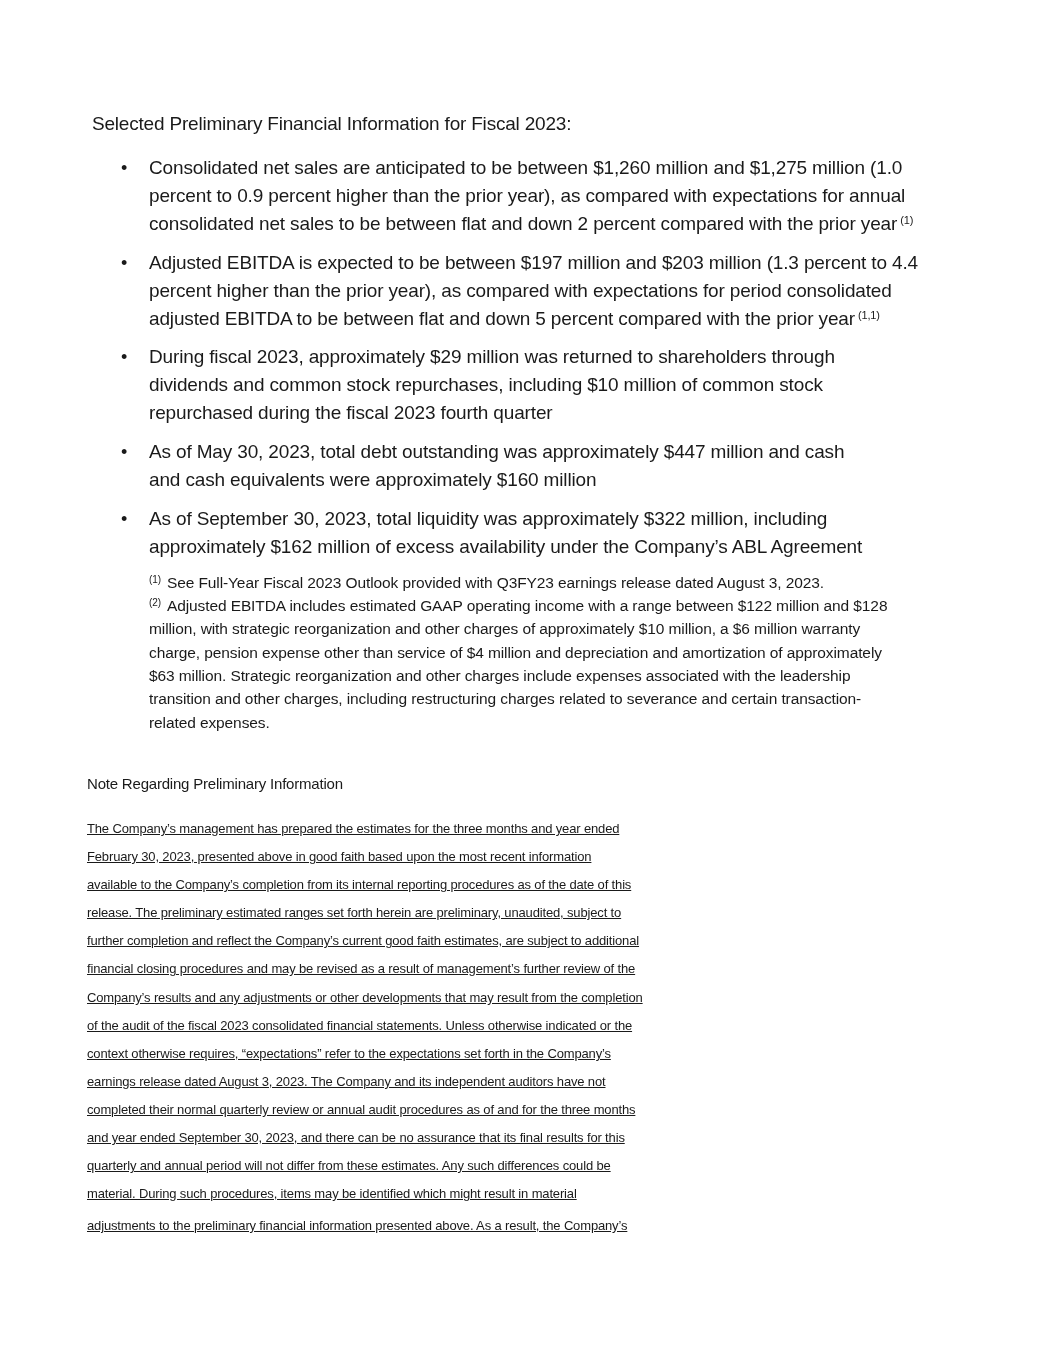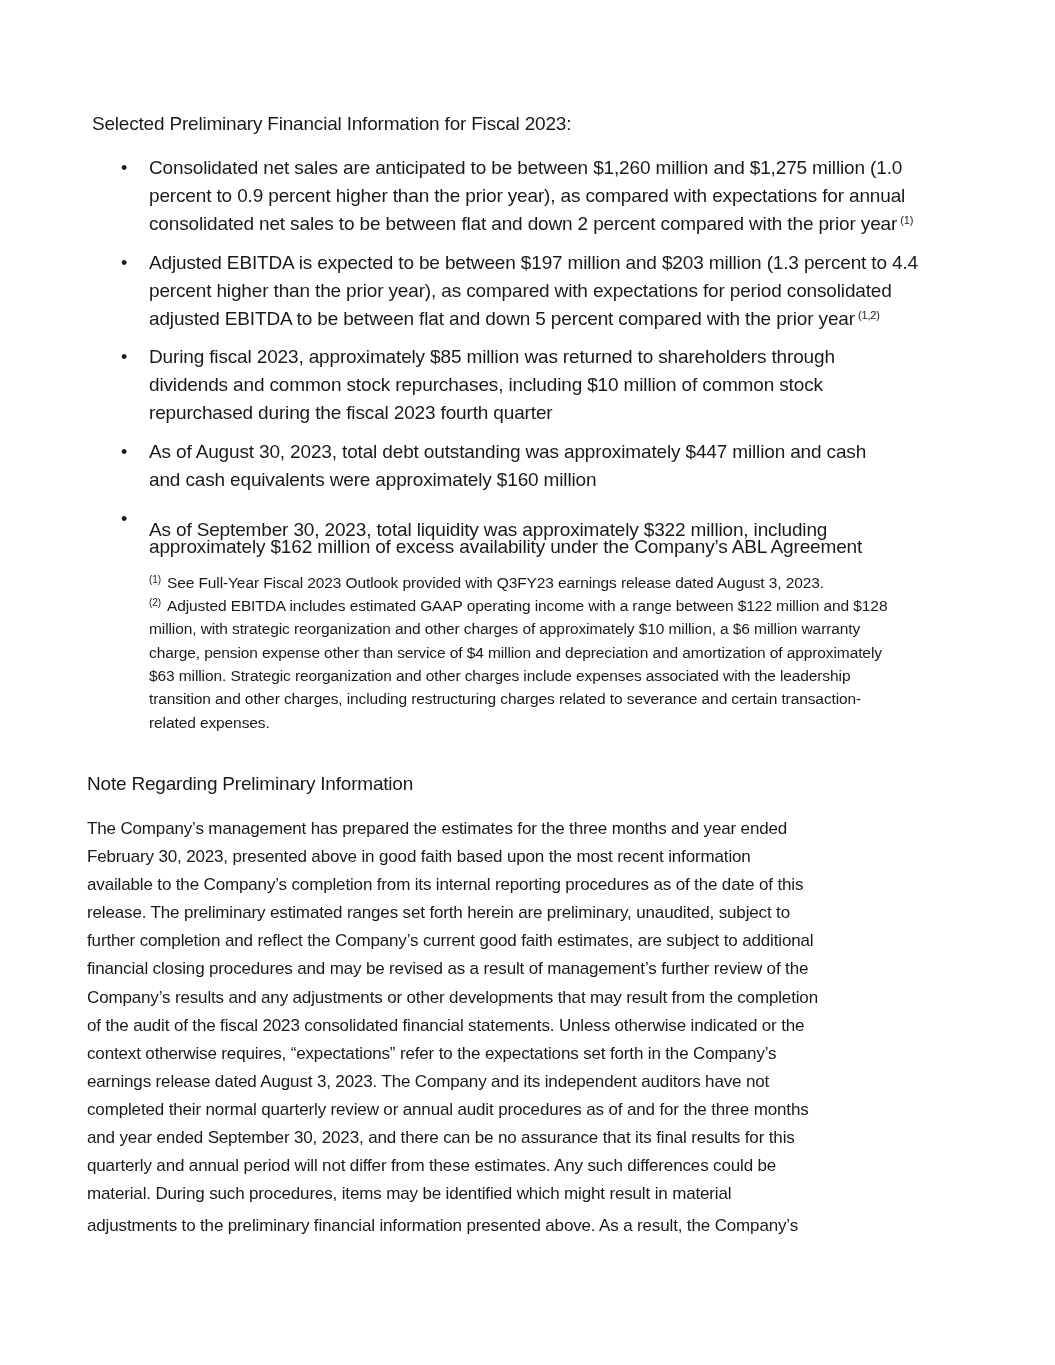--- a/index.html
+++ b/index.html
@@ -59,71 +59,72 @@
     }
     .footnote-line sup.fnmark {
       font-size: 10px;
       vertical-align: 5px;
       line-height: 0;
       margin-right: 6px;
     }
     .note-heading {
       left: 87px;
       top: 772px;
-      font-size: 19px;
+      font-size: 15px;
       line-height: 24px;
       letter-spacing: -0.2px;
       text-align: right;
     }
     .para-line {
       position: absolute;
       left: 87px;
-      font-size: 17px;
+      font-size: 13px;
       line-height: 28px;
       letter-spacing: -0.15px;
       white-space: nowrap;
+      text-decoration: underline;
     }
   </style>
 </head>
 <body>
 
 <div class="page">
 
   <div class="abs section-title">Selected Preliminary Financial Information for Fiscal 2023:</div>
 
   <div>
     <span class="bullet-dot" style="top:154px">•</span>
     <div class="bullet-line" style="top:154px">Consolidated net sales are anticipated to be between $1,260 million and $1,275 million (1.0</div>
     <div class="bullet-line" style="top:182px">percent to 0.9 percent higher than the prior year), as compared with expectations for annual</div>
     <div class="bullet-line" style="top:210px"><span>consolidated net sales to be between flat and down 2 percent compared with the prior year</span><sup class="fn">(1)</sup></div>
   </div>
 
   <div>
     <span class="bullet-dot" style="top:249px">•</span>
     <div class="bullet-line" style="top:249px">Adjusted EBITDA is expected to be between $197 million and $203 million (1.3 percent to 4.4</div>
     <div class="bullet-line" style="top:277px">percent higher than the prior year), as compared with expectations for period consolidated</div>
-    <div class="bullet-line" style="top:305px"><span>adjusted EBITDA to be between flat and down 5 percent compared with the prior year</span><sup class="fn">(1,2)</sup></div>
+    <div class="bullet-line" style="top:305px"><span>adjusted EBITDA to be between flat and down 5 percent compared with the prior year</span><sup class="fn">(1,1)</sup></div>
   </div>
 
   <div>
     <span class="bullet-dot" style="top:343px">•</span>
-    <div class="bullet-line" style="top:343px">During fiscal 2023, approximately $85 million was returned to shareholders through</div>
+    <div class="bullet-line" style="top:343px">During fiscal 2023, approximately $29 million was returned to shareholders through</div>
     <div class="bullet-line" style="top:371px">dividends and common stock repurchases, including $10 million of common stock</div>
     <div class="bullet-line" style="top:399px">repurchased during the fiscal 2023 fourth quarter</div>
   </div>
 
   <div>
     <span class="bullet-dot" style="top:438px">•</span>
-    <div class="bullet-line" style="top:438px">As of August 30, 2023, total debt outstanding was approximately $447 million and cash</div>
+    <div class="bullet-line" style="top:438px">As of May 30, 2023, total debt outstanding was approximately $447 million and cash</div>
     <div class="bullet-line" style="top:466px">and cash equivalents were approximately $160 million</div>
   </div>
 
   <div>
     <span class="bullet-dot" style="top:505px">•</span>
-    <div class="bullet-line" style="top:516px">As of September 30, 2023, total liquidity was approximately $322 million, including</div>
+    <div class="bullet-line" style="top:505px">As of September 30, 2023, total liquidity was approximately $322 million, including</div>
     <div class="bullet-line" style="top:533px">approximately $162 million of excess availability under the Company’s ABL Agreement</div>
   </div>
 
   <div>
     <div class="footnote-line" style="top:571px"><sup class="fnmark">(1)</sup><span>See Full-Year Fiscal 2023 Outlook provided with Q3FY23 earnings release dated August 3, 2023.</span></div>
     <div class="footnote-line" style="top:594px"><sup class="fnmark">(2)</sup><span>Adjusted EBITDA includes estimated GAAP operating income with a range between $122 million and $128</span></div>
     <div class="footnote-line" style="top:617px">million, with strategic reorganization and other charges of approximately $10 million, a $6 million warranty</div>
     <div class="footnote-line" style="top:641px">charge, pension expense other than service of $4 million and depreciation and amortization of approximately</div>
     <div class="footnote-line" style="top:664px">$63 million.  Strategic reorganization and other charges include expenses associated with the leadership</div>
     <div class="footnote-line" style="top:687px">transition and other charges, including restructuring charges related to severance and certain transaction-</div>

